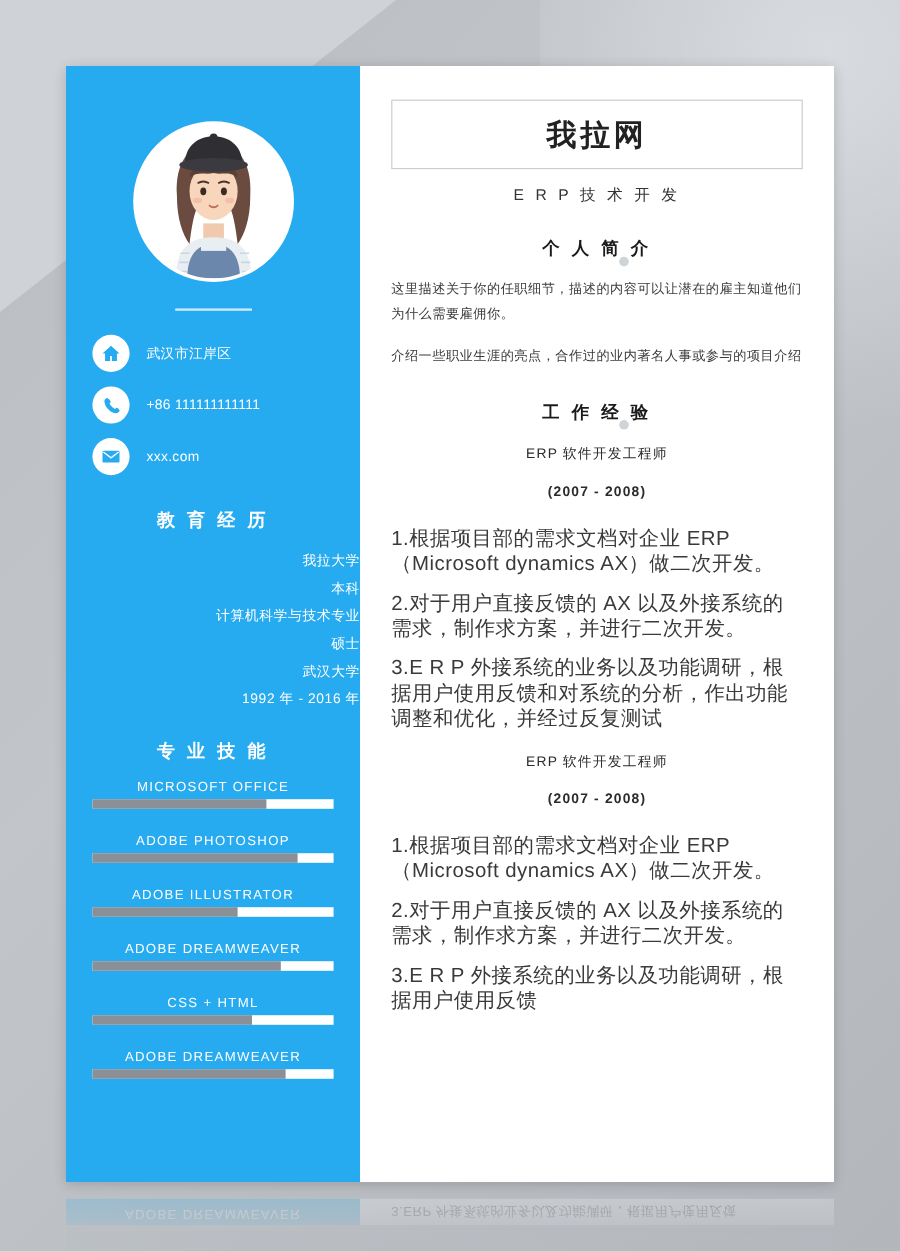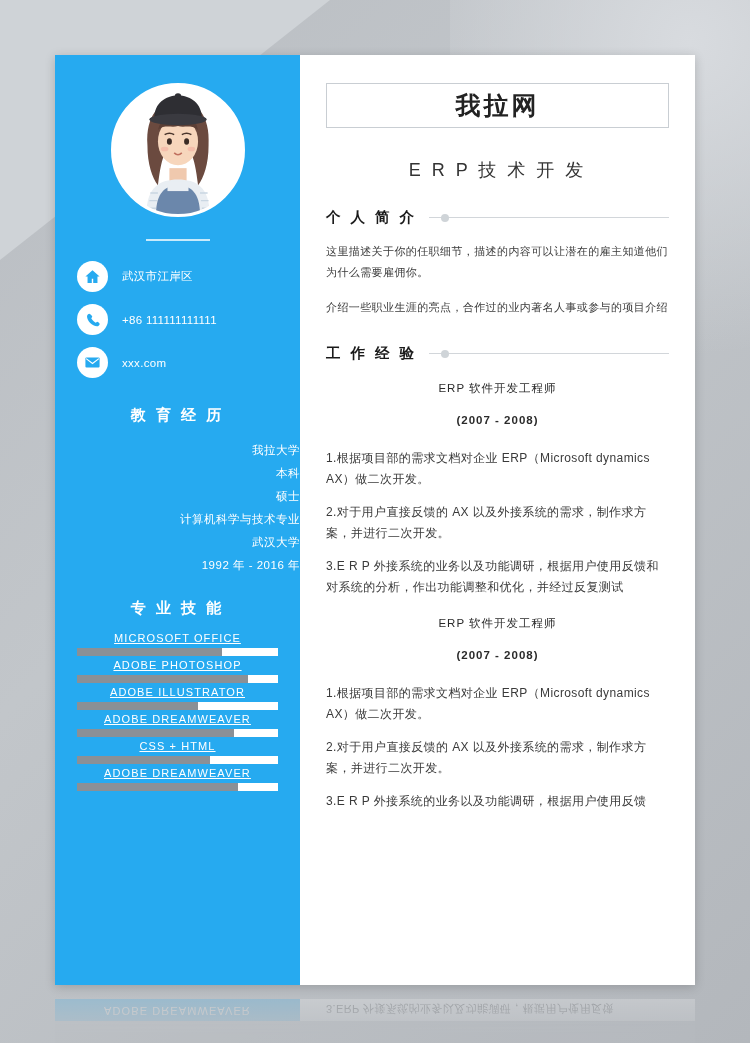--- a/index.html
+++ b/index.html
@@ -35,21 +35,21 @@
     box-shadow: 0 2px 10px rgba(0,0,0,0.18);
     display: flex;
     overflow: hidden;
   }
   
   .left {
     width: 245px;
     background: #26aaf0;
     color: #ffffff;
     position: relative;
-    padding-top: 18px;
+    padding-top: 36px;
   }
   .avatar-wrap {
     width: 134px; height: 134px;
     margin: 10px auto 0 auto;
     border-radius: 50%;
     background: #ffffff;
     overflow: hidden;
     position: relative;
     border: 3px solid #ffffff;
   }
@@ -92,22 +92,21 @@
     color: #ffffff;
   }
   .edu-line {
     text-align: right;
     font-size: 11.5px;
     line-height: 23px;
     letter-spacing: .5px;
     color: #ffffff;
   }
   .skill {
-    margin: 0 22px 3px 22px;
-    text-decoration: underline;
+    margin: 0 22px 21px 22px;
   }
   .skill-name {
     text-align: center;
     font-size: 11px;
     letter-spacing: 1.1px;
     margin-bottom: 4px;
     color: #ffffff;
   }
   .bar-bg {
     height: 8px;
@@ -121,40 +120,41 @@
   }
   
   .right {
     flex: 1;
     background: #ffffff;
     padding: 28px 26px 0 26px;
     position: relative;
   }
   .name-box {
     border: 1px solid #c9ced3;
-    height: 45px;
+    height: 58px;
     display: flex; align-items: center; justify-content: center;
   }
   .name-box span {
     font-size: 25px;
     font-weight: bold;
     letter-spacing: 3px;
     color: #222;
   }
   .job-title {
     text-align: center;
-    font-size: 18px;
+    font-size: 13px;
     letter-spacing: 3px;
     color: #333;
-    margin: 30px 0 26px 0;
+    margin: 13px 0 26px 0;
   }
   .head {
     display: flex;
     align-items: center;
     margin-bottom: 14px;
+    flex-direction: column;
   }
   .head h3 {
     margin: 0;
     font-size: 14.5px;
     letter-spacing: 3px;
     color: #1a1a1a;
     font-weight: bold;
     white-space: nowrap;
   }
   .head .rule {
@@ -187,21 +187,21 @@
   }
   .exp-date {
     text-align: center;
     font-size: 11.5px;
     letter-spacing: 1px;
     color: #2b2b2b;
     margin: 18px 0 22px 0;
     font-weight: bold;
   }
   .bullets p {
-    font-size: 12px;
+    font-size: 17px;
     line-height: 21px;
     color: #3a3a3a;
     margin: 0 0 12px 0;
     letter-spacing: .4px;
   }
   
   .reflection {
     position: absolute;
     left: 55px; top: 985px;
     width: 640px; height: 58px;
@@ -312,22 +312,22 @@
         </span>
         <span class="ctext">xxx.com</span>
       </div>
 
     </div>
 
     <div class="sec-title">教 育 经 历</div>
     <div>
       <div class="edu-line">我拉大学</div>
       <div class="edu-line">本科</div>
+      <div class="edu-line">计算机科学与技术专业</div>
       <div class="edu-line">硕士</div>
-      <div class="edu-line">计算机科学与技术专业</div>
       <div class="edu-line">武汉大学</div>
       <div class="edu-line">1992 年 - 2016 年</div>
     </div>
 
     <div class="sec-title">专 业 技 能</div>
 
     <div>
       <div class="skill">
         <div class="skill-name">MICROSOFT OFFICE</div>
         <div class="bar-bg">

